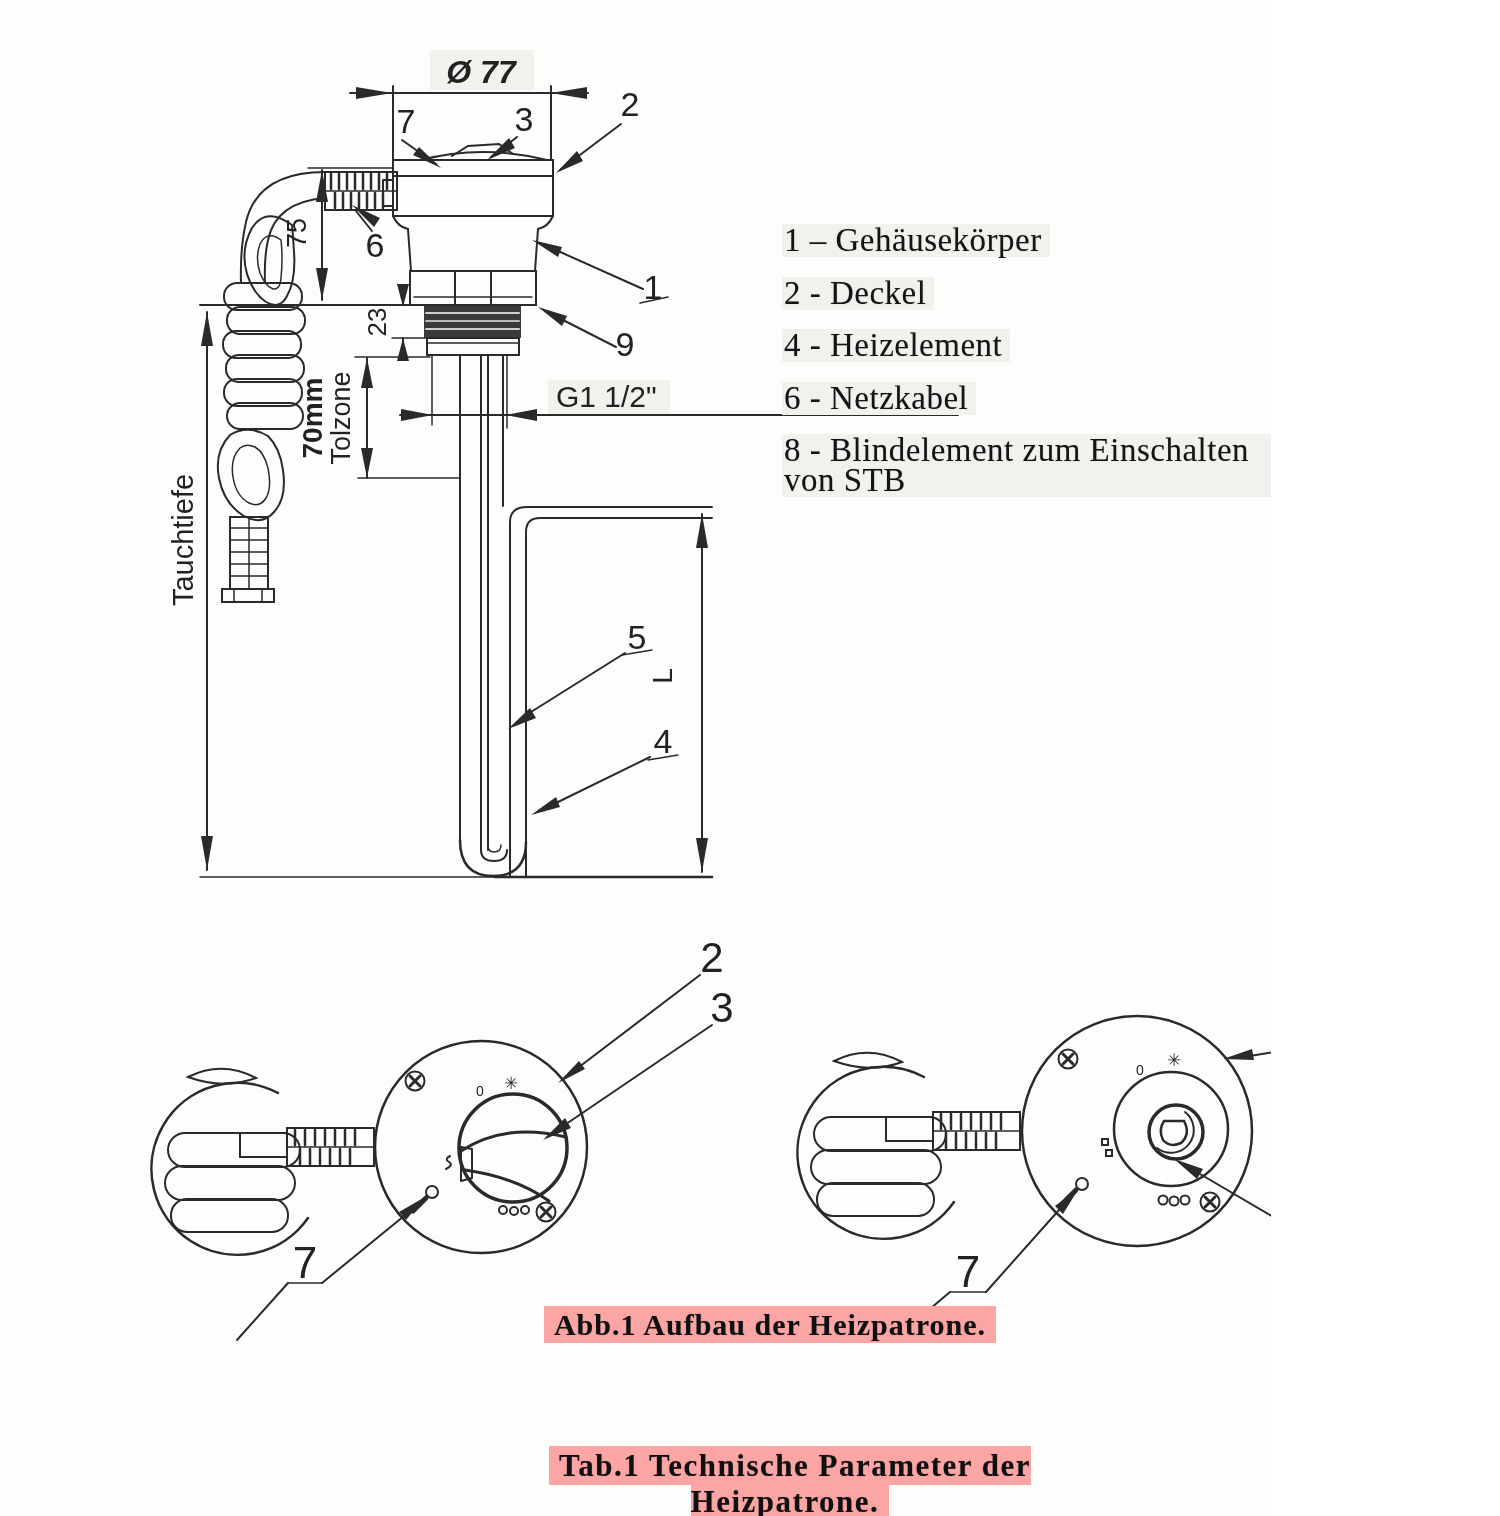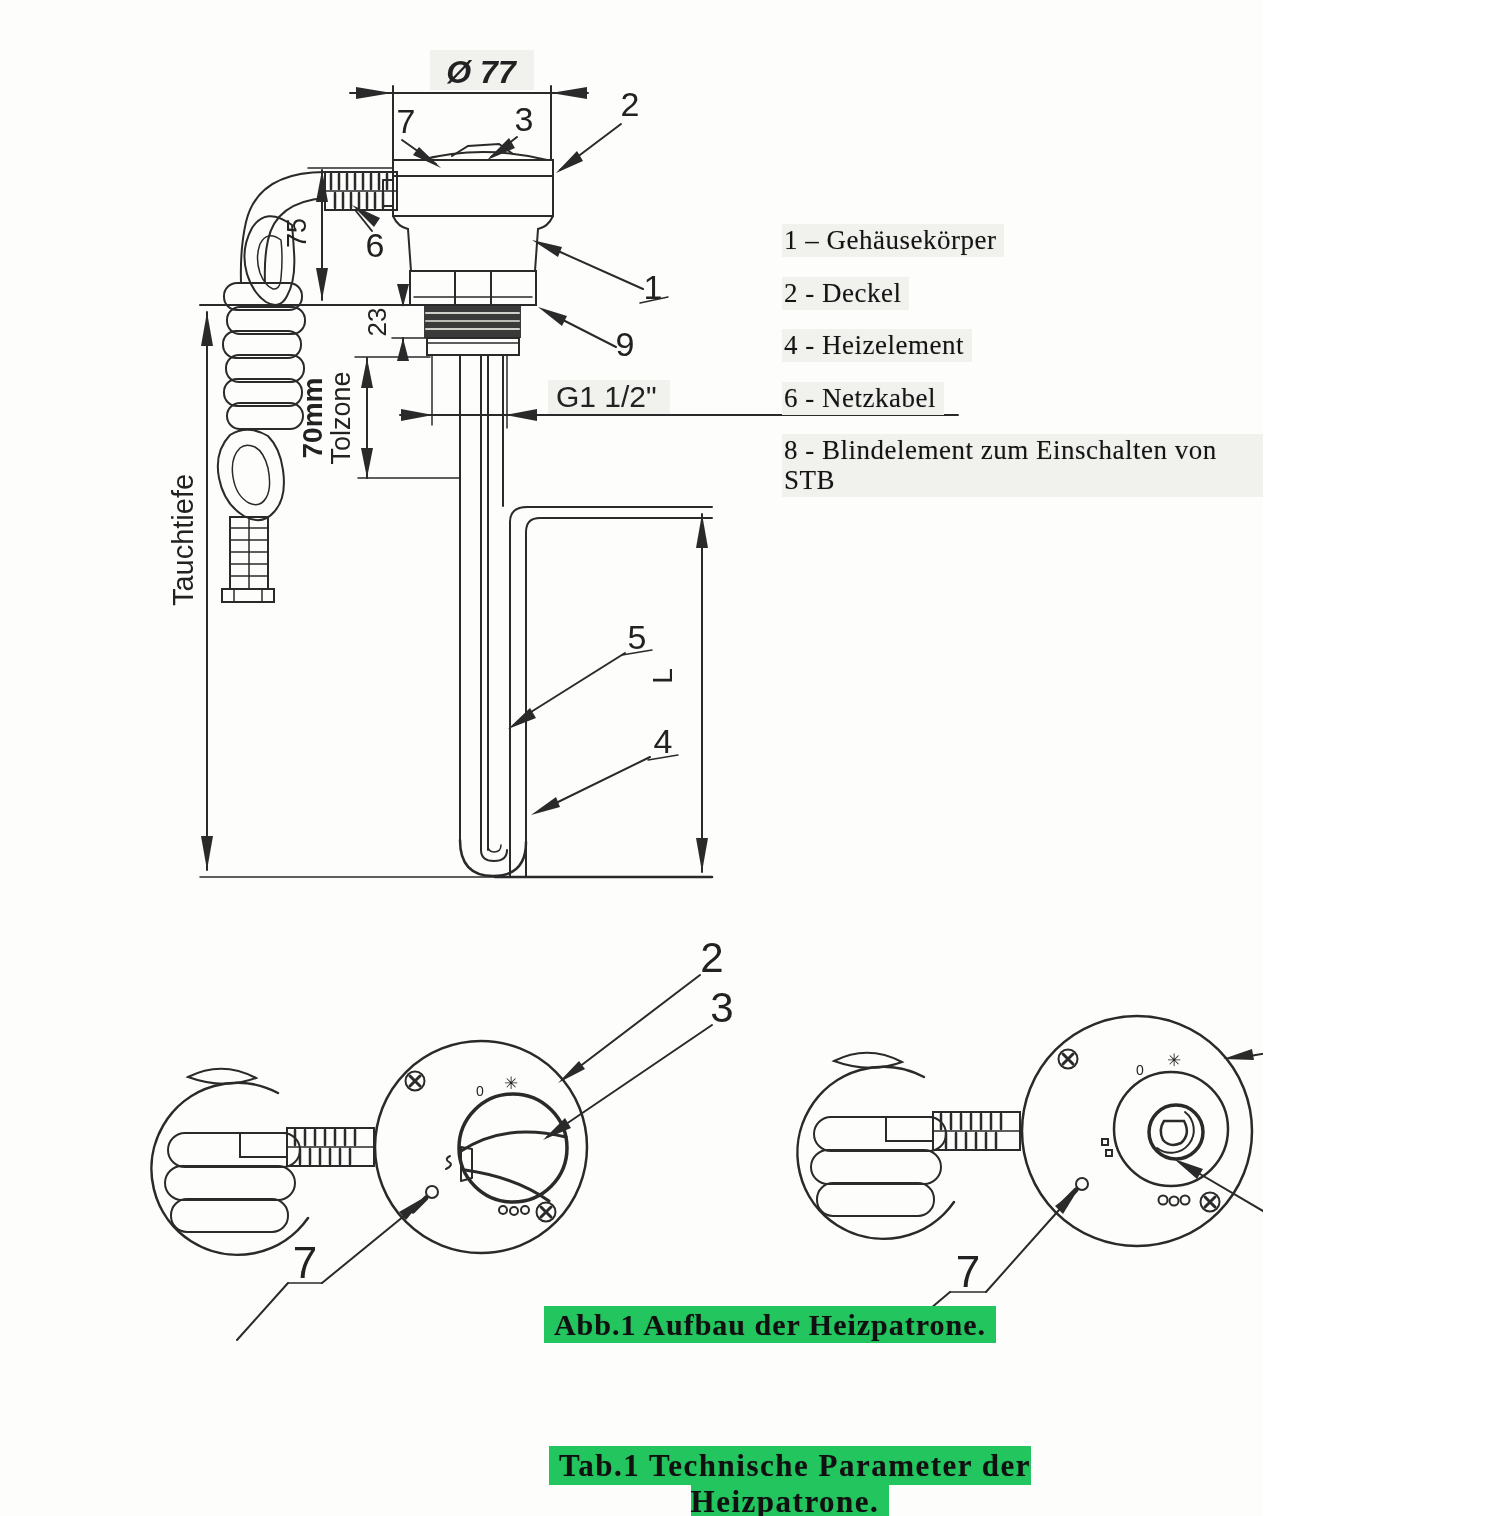--- a/index.html
+++ b/index.html
@@ -1,35 +1,35 @@
 <!DOCTYPE html>
 <html><head>
 <meta charset="utf-8">
 <style>
   html,body{margin:0;padding:0;background:#ffffff;}
   .stage{
     position:relative;width:1263px;height:1516px;background:#fdfdfc;overflow:hidden;
-    font-family:"Liberation Serif", serif;color:#1b1b1b;
+    font-family:"Liberation Serif", serif;color:#1b1b1b;padding-left:8px;
   }
   svg{position:absolute;left:0;top:0;}
   svg text{font-family:"Liberation Sans", sans-serif;fill:#222;}
   .legend{
     position:absolute;left:782px;top:224px;display:flex;flex-direction:column;
   }
   .legend-row{margin-bottom:21.5px;height:31px;}
   .legend-row span{
     display:inline-block;background:#f1f1ee;padding:1px 8px 2px 2px;
-    font-size:27px;line-height:30px;letter-spacing:0.5px;color:#141414;
+    font-size:33px;line-height:30px;letter-spacing:0.5px;color:#141414;
     text-shadow:0 0 1px rgba(60,60,60,.35);
   }
   .caption{
     position:absolute;text-align:center;font-weight:600;color:#101010;
     text-shadow:0 0 1px rgba(60,60,60,.4);
   }
-  .caption span{background:#22c55e;padding:2px 10px;}
+  .caption span{background:#fca5a5;padding:2px 10px;}
   .fig-caption{left:520px;top:1308px;width:500px;font-size:30px;letter-spacing:1px;}
   .tab-caption{left:470px;top:1448px;width:640px;font-size:31px;letter-spacing:1.5px;}
   .dimtxt{font-weight:bold;}
 </style>
 </head>
 <body>
 
 <div class="stage">
 
 <svg width="1500" height="1516" viewBox="0 0 1500 1516">

